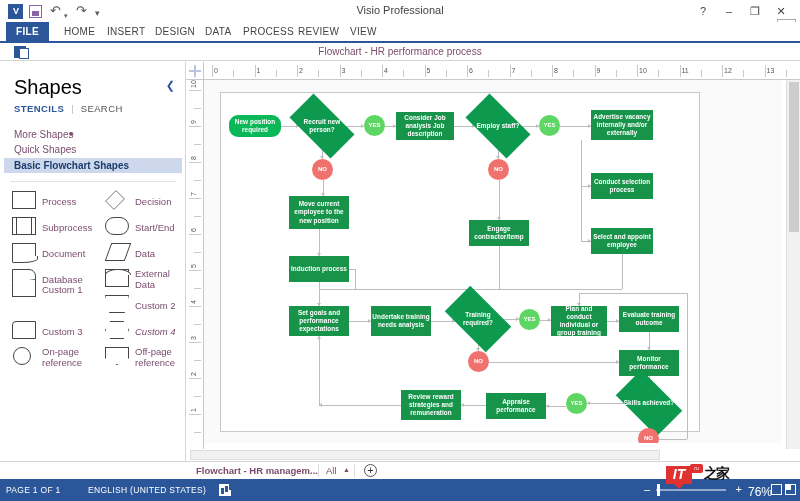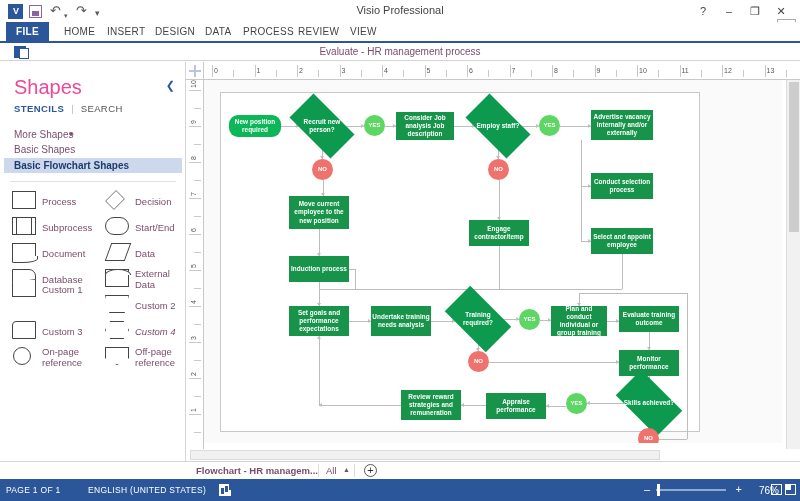--- a/index.html
+++ b/index.html
@@ -102,21 +102,21 @@
     position: absolute; left: 0; top: 3px; width: 800px; text-align: center;
     font-size: 10px; color: #7a4c6d;
   }
 
   
   .shapes-panel {
     position: absolute; left: 0; top: 62px; width: 186px; height: 399px;
     background: #fff; border-right: 1px solid #d4d4d4;
   }
   .sp-title {
-    position: absolute; left: 14px; top: 14px; font-size: 20px; color: #ec4899;
+    position: absolute; left: 14px; top: 14px; font-size: 20px; color: #000000;
     font-weight: normal;
   }
   .sp-collapse {
     position: absolute; right: 10px; top: 17px; font-size: 11px; color: #2b579a;
   }
   .sp-tabs { position: absolute; left: 14px; top: 41px; font-size: 9.5px; }
   .sp-tab-stencils { color: #2b579a; font-weight: bold; letter-spacing: .4px; }
   .sp-tab-div { color: #bbb; margin: 0 7px; }
   .sp-tab-search { color: #555; letter-spacing: .4px; }
   .sp-link {
@@ -342,21 +342,21 @@
     position: absolute; right: 150px; top: 4px; font-size: 11px; color: #fff;
   }
   .zoom-plus {
     position: absolute; right: 58px; top: 4px; font-size: 11px; color: #fff;
   }
   .zoom-knob {
     position: absolute; right: 140px; top: 5px; width: 3px; height: 12px;
     background: #fff;
   }
   .zoom-pct {
-    position: absolute; right: 21px; top: 6px; font-size: 10px; color: #fff; text-align: right;
+    position: absolute; right: 28px; top: 6px; font-size: 12px; color: #fff; text-align: right;
   }
   .view-btns {
     position: absolute; right: 4px; top: 5px; display: flex; gap: 3px;
   }
   .view-btn {
     width: 11px; height: 11px; border: 1.3px solid #fff;
   }
   .view-btn.fit::after {
     content: ""; position: absolute; width: 5px; height: 5px; background: #fff;
   }
@@ -415,32 +415,32 @@
     <div class="tab" style="left:155px">DESIGN</div>
     <div class="tab" style="left:205px">DATA</div>
     <div class="tab" style="left:243px">PROCESS</div>
     <div class="tab" style="left:298px">REVIEW</div>
     <div class="tab" style="left:350px">VIEW</div>
   </div>
   <div class="ribbon-sep"></div>
 
   <div class="dochdr">
     <div class="dochdr-icon"></div>
-    <div class="dochdr-title">Evaluate - HR management process</div>
+    <div class="dochdr-title">Flowchart - HR performance process</div>
   </div>
 
   <div class="shapes-panel">
     <div class="sp-title">Shapes</div>
     <div class="sp-collapse">❮</div>
     <div class="sp-tabs">
       <span class="sp-tab-stencils">STENCILS</span><span class="sp-tab-div">|</span><span class="sp-tab-search">SEARCH</span>
     </div>
     <div class="sp-link sp-more">More Shapes</div>
     <div class="sp-more-arrow">▸</div>
-    <div class="sp-link sp-quick">Basic Shapes</div>
+    <div class="sp-link sp-quick">Quick Shapes</div>
     <div class="sp-active">Basic Flowchart Shapes</div>
     <div class="sp-divider"></div>
     <div class="shape-grid" id="shape-grid">
         <div class="shape-cell" style="left: 0px; top: 0px;">
           <div class="shape-glyph g-rect"></div>
           <div class="shape-label">Process</div>
         </div>
         <div class="shape-cell" style="left: 93px; top: 0px;">
           <div class="shape-glyph g-diamond"></div>
           <div class="shape-label">Decision</div>
@@ -762,14 +762,19 @@
     <div class="zoom-slider"></div>
     <div class="zoom-knob"></div>
     <div class="zoom-plus">+</div>
     <div class="zoom-pct">76%</div>
     <div class="view-btns">
       <div class="view-btn"></div>
       <div class="view-btn fit"></div>
     </div>
   </div>
 
+  <div class="watermark">
+    <div class="wm-box">IT</div>
+    <div class="wm-badge">ru</div>
+    <div class="wm-cjk">之家</div>
+  </div>
 
 </div>
 
 </body></html>

